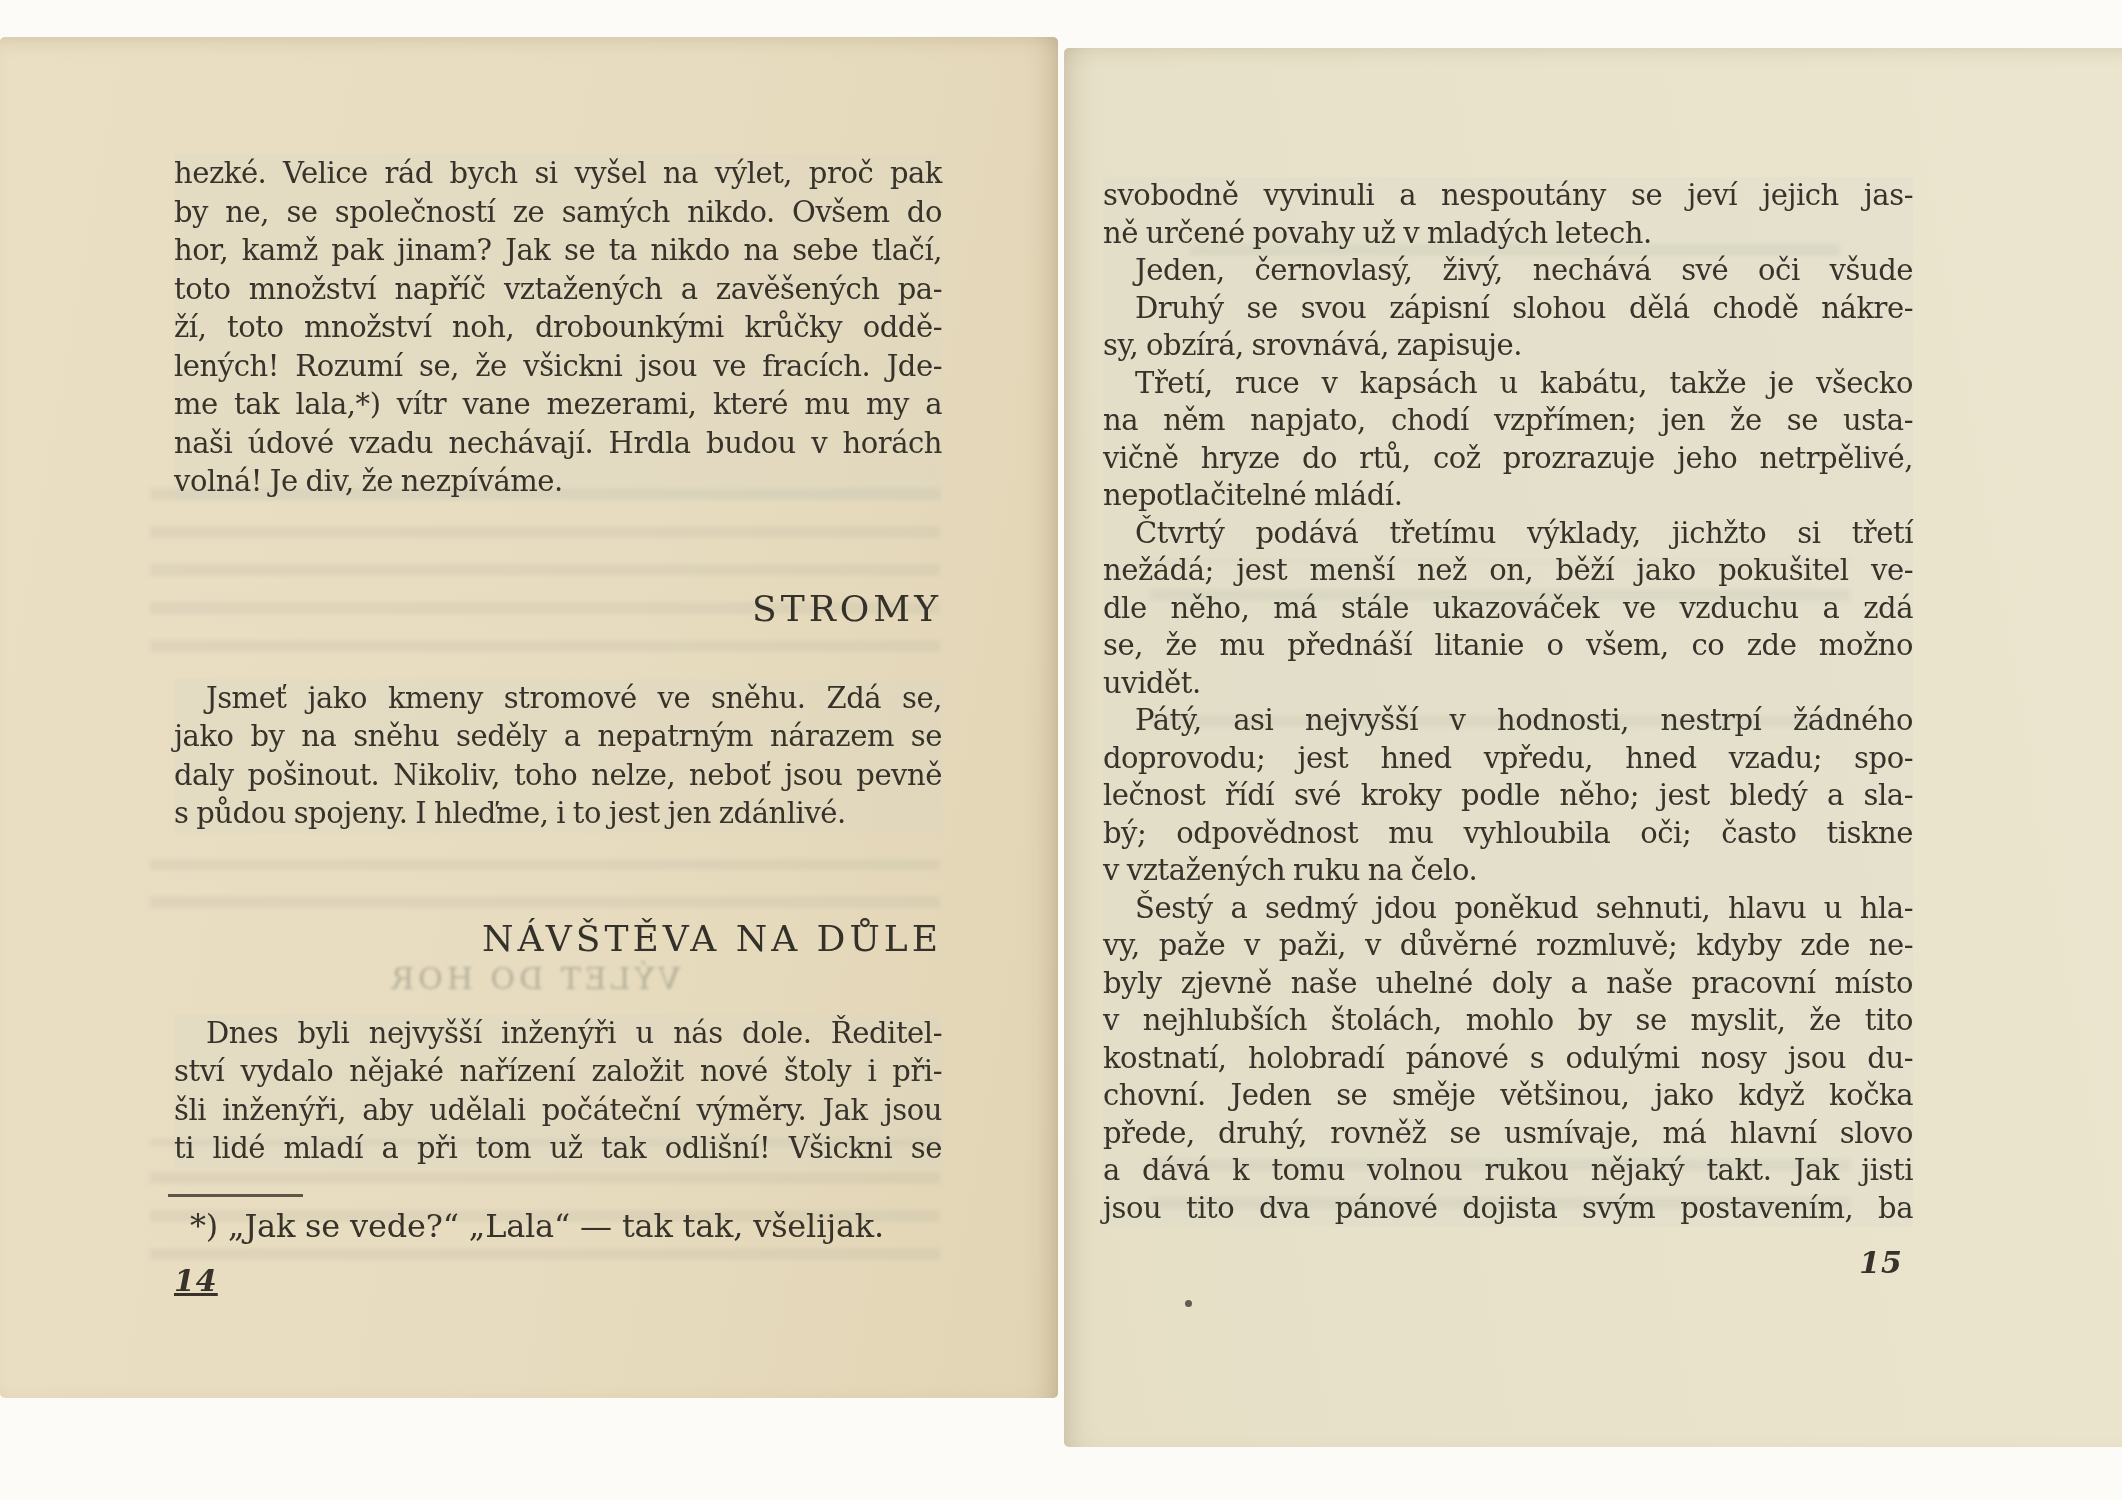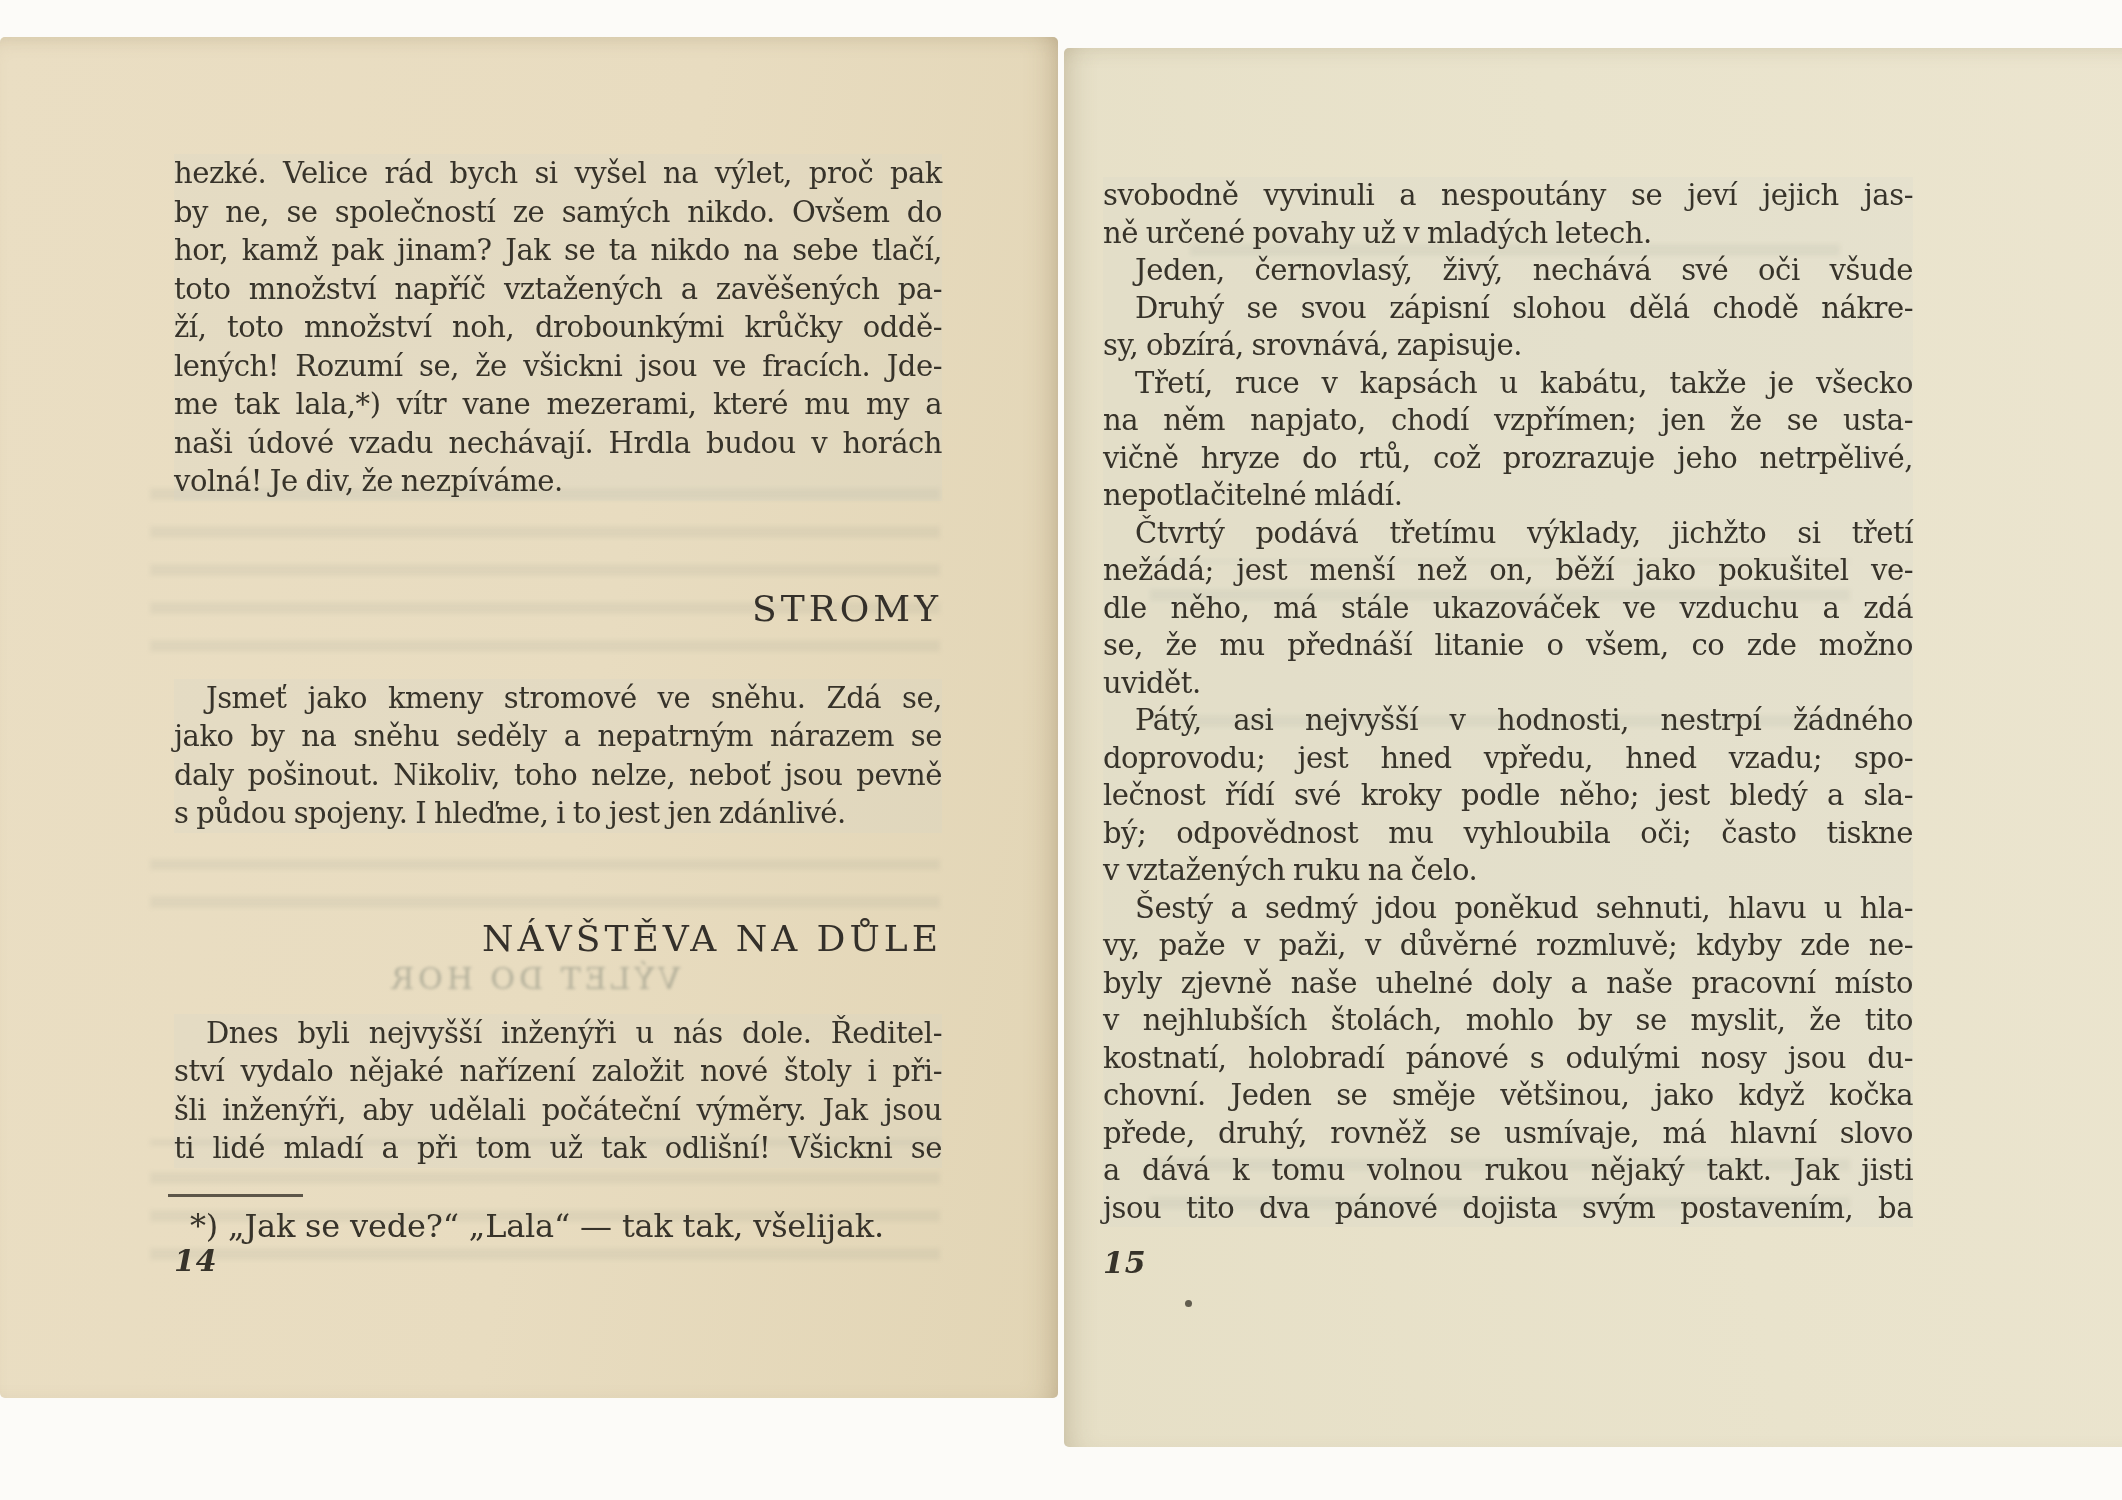--- a/index.html
+++ b/index.html
@@ -36,28 +36,28 @@
   .heading{
     font-size:36px;line-height:40px;letter-spacing:4px;text-align:right;
     color:#34302a;
   }
   .page-left .block-1{margin-top:88px;}   
   .page-left .block-2{margin-top:50px;}
   .page-left .block-3{margin-top:86px;}   
   .page-left .block-4{margin-top:55px;}
   .page-left .block-5{margin-top:26px;}   
   .page-left .block-6{margin-top:12px;}   
-  .page-left .block-7{}   
+  .page-left .block-7{margin-top:20px;text-decoration:underline;}   
   .page-right .block-7{margin-top:18px;}  
 
   .rule{width:135px;height:0;border-top:3px solid rgba(58,53,43,.8);margin-left:-6px;}
   .footnote{font-size:32px;line-height:34px;letter-spacing:-0.2px;padding-left:16px;}
   .pagenum{font-size:30px;font-style:italic;font-weight:600;letter-spacing:1px;}
   .pagenum.align-left{text-align:left;}
-  .pagenum.align-right{text-align:left;padding-right:10px;}
+  .pagenum.align-right{text-align:right;padding-right:10px;}
 
   
   .bleed{
     position:absolute;z-index:1;filter:blur(2.5px);opacity:.55;pointer-events:none;
     background:repeating-linear-gradient(0deg,transparent 0 9px,rgba(118,128,116,.17) 9px 21px,transparent 21px 38px);
   }
   .bleed-text{
     position:absolute;z-index:1;pointer-events:none;
     transform:scaleX(-1);filter:blur(1.6px);
     font-size:30px;letter-spacing:4px;color:rgba(96,108,98,.38);

